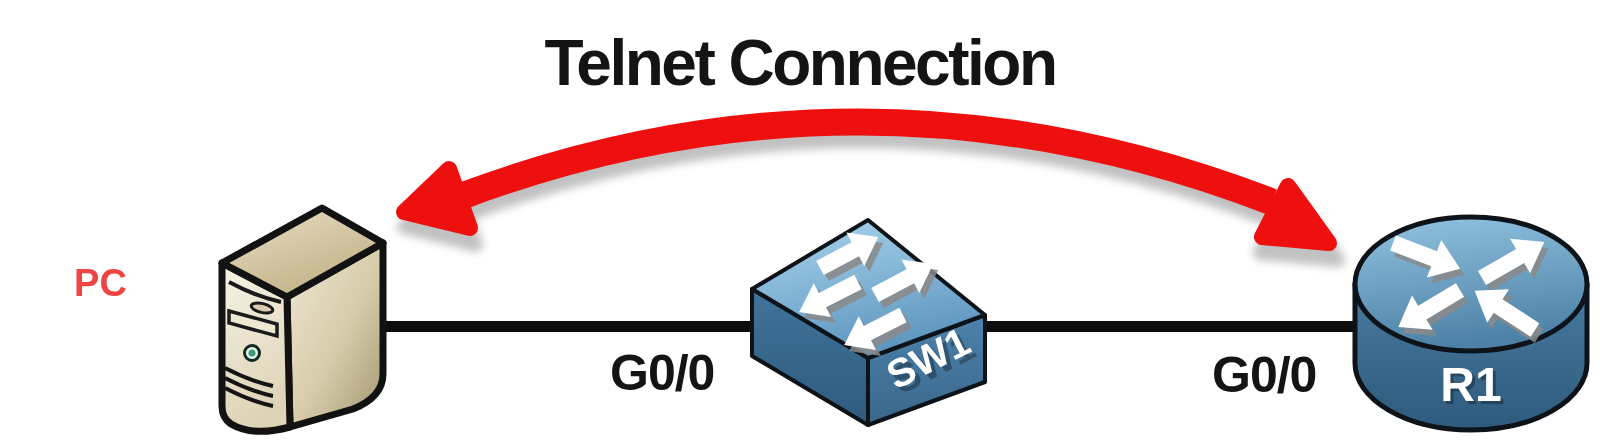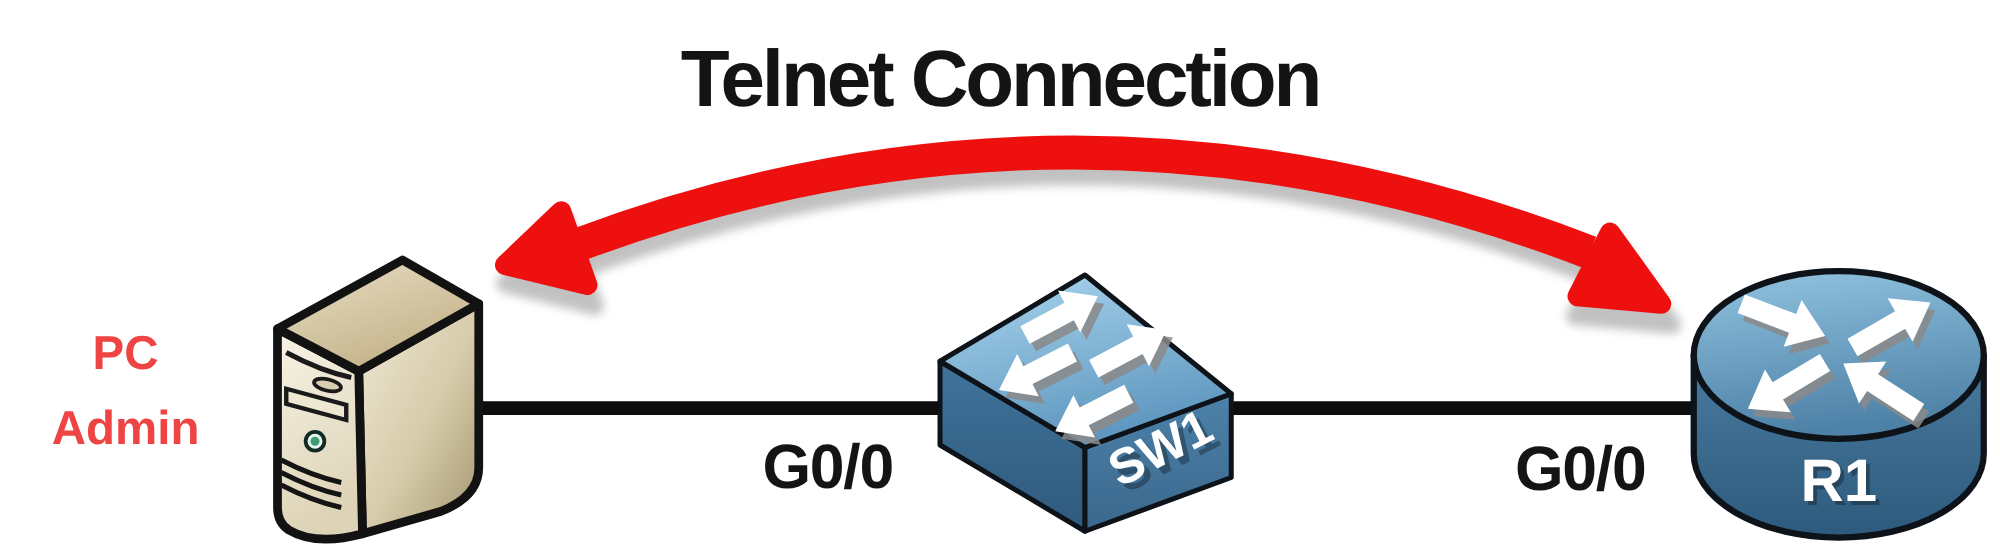--- a/index.html
+++ b/index.html
@@ -39,21 +39,20 @@
 
 <div class="canvas">
 
   <div class="title">Telnet Connection</div>
 
   <div class="cable c1"></div>
   <div class="cable c2"></div>
 
   <div class="pc-label">
     <div>PC</div>
-    <div>Admin</div>
   </div>
 
   <svg class="dev pc-svg" width="195" height="245" viewBox="0 0 195 245">
     <defs>
       <linearGradient id="pcTop" x1="0" y1="0" x2="0.6" y2="1">
         <stop offset="0" stop-color="#e9dfc4"></stop>
           <stop offset="1" stop-color="#c2b188"></stop>
       </linearGradient>
       <linearGradient id="pcFront" x1="0" y1="0" x2="0.25" y2="1">
         <stop offset="0" stop-color="#f7f3e6"></stop>

